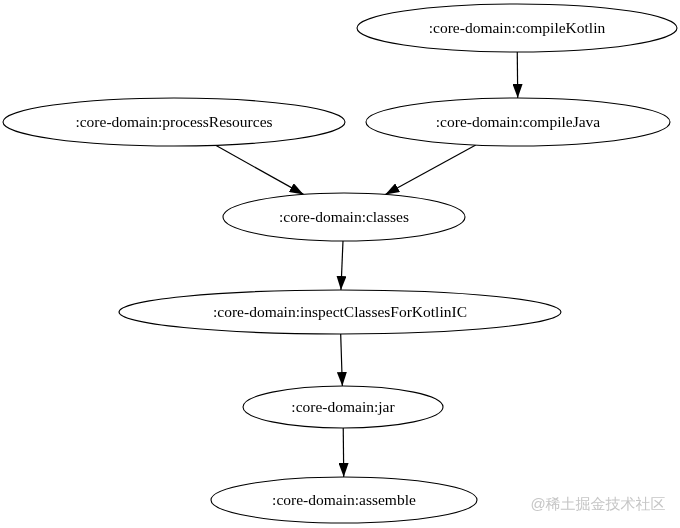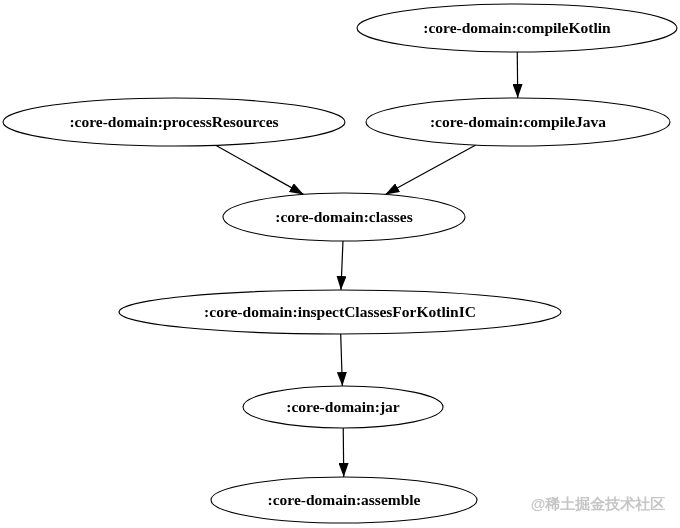--- a/index.html
+++ b/index.html
@@ -11,21 +11,20 @@
     width: 680px;
     height: 528px;
     overflow: hidden;
     font-family: "Liberation Serif", "DejaVu Serif", serif;
   }
   .canvas {
     position: relative;
     width: 680px;
     height: 528px;
     background: #ffffff;
-    font-weight: bold;
   }
   svg {
     display: block;
   }
   .node-ellipse {
     fill: #ffffff;
     stroke: #000000;
     stroke-width: 1.1;
   }
   .node-label {

